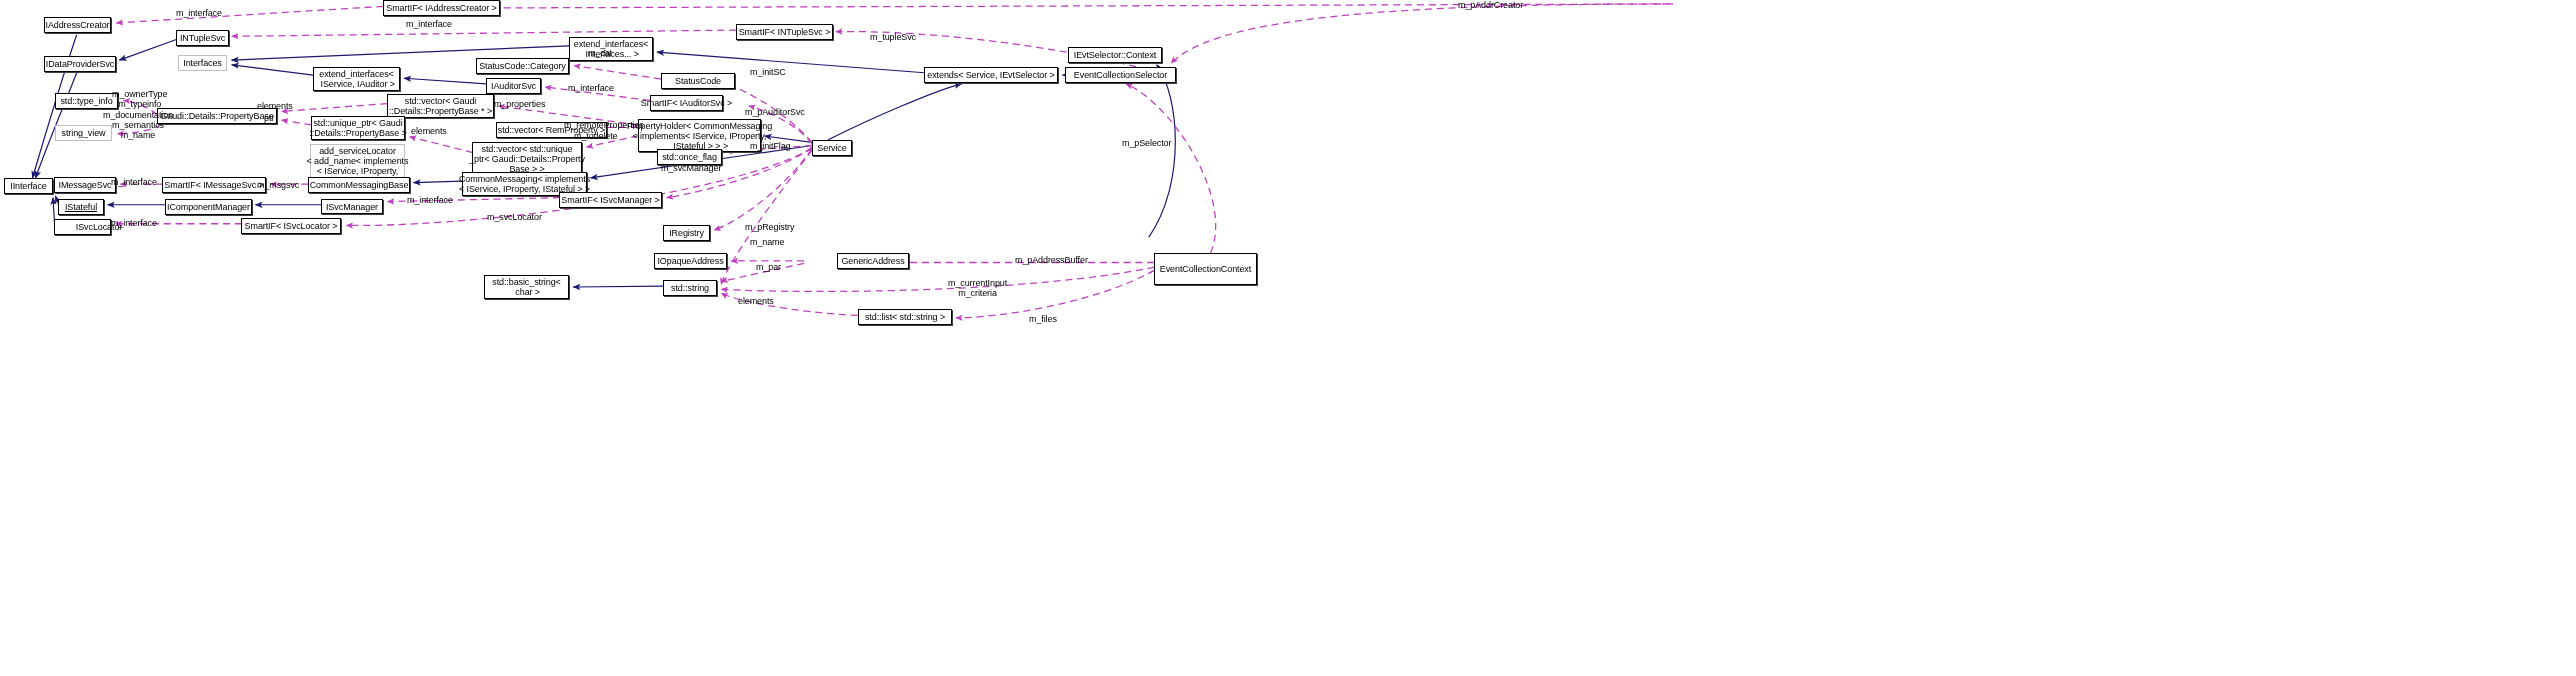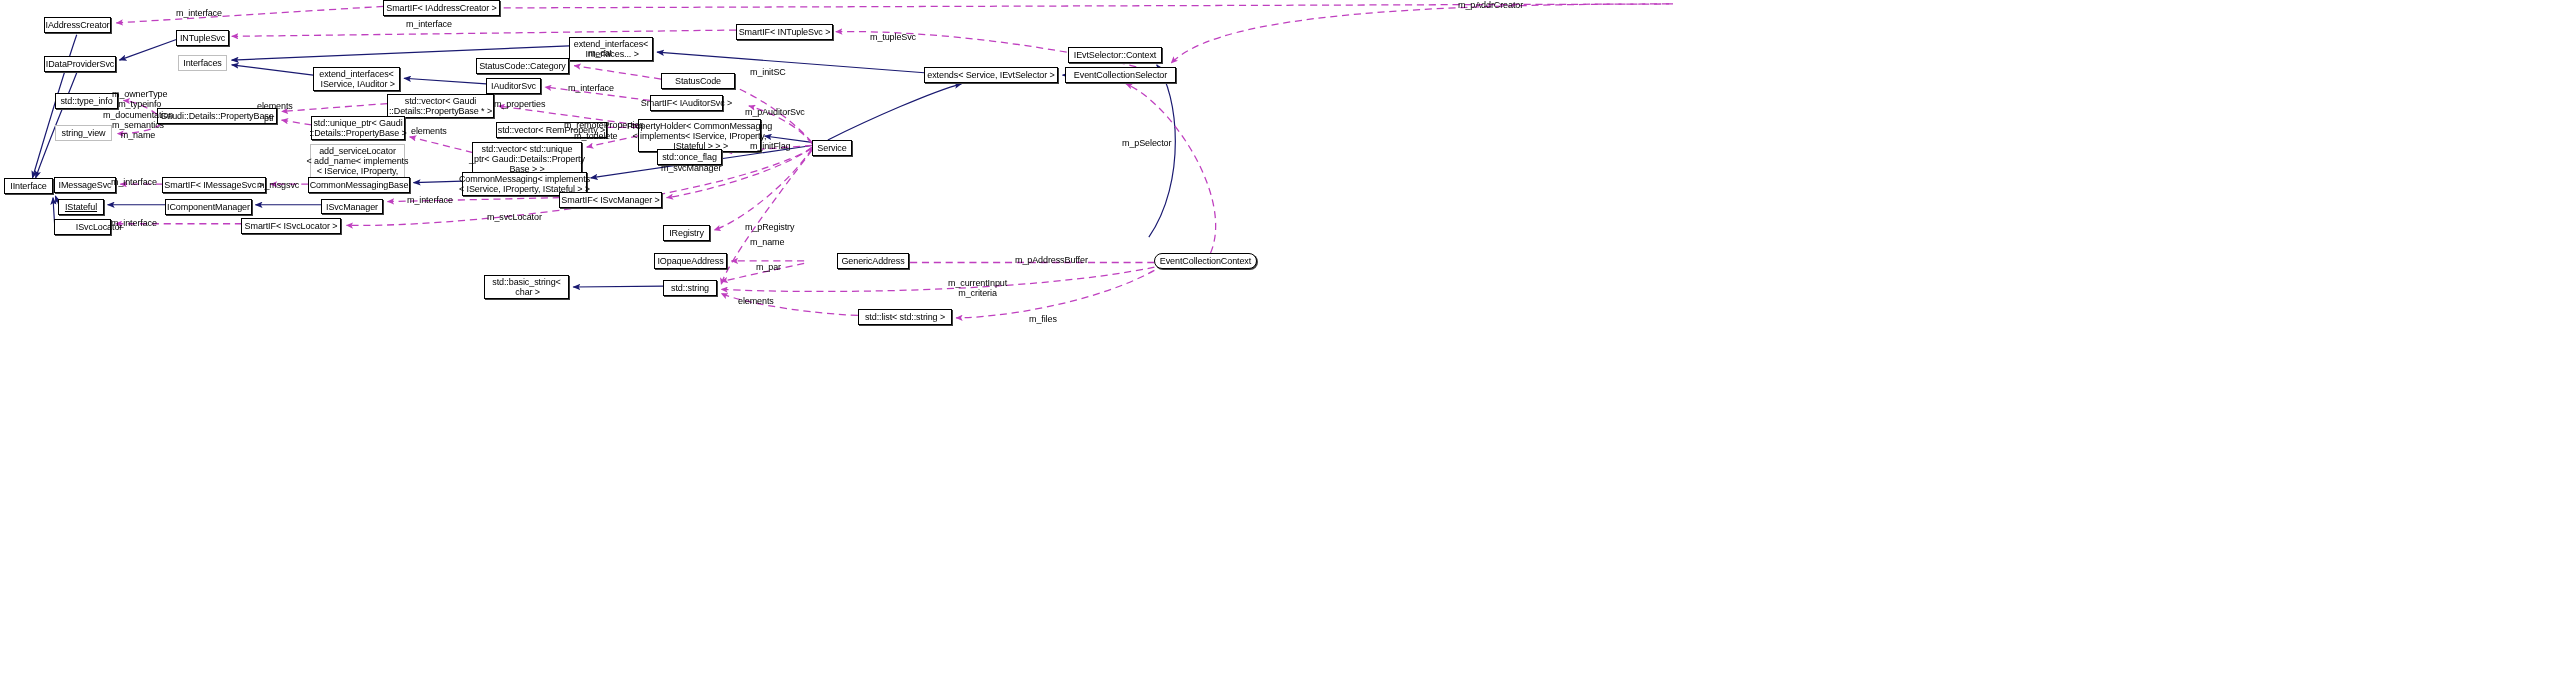--- a/index.html
+++ b/index.html
@@ -233,21 +233,21 @@
 &lt; IService, IProperty, IStateful &gt; &gt;</div>
   <div class="node solid" style="left:58px;top:199px;width:46px;height:16px;text-decoration:underline;">IStateful</div>
   <div class="node solid" style="left:165px;top:199px;width:87px;height:16px;">IComponentManager</div>
   <div class="node solid" style="left:321px;top:199px;width:62px;height:15px;">ISvcManager</div>
   <div class="node solid" style="left:559px;top:192px;width:103px;height:16px;">SmartIF&lt; ISvcManager &gt;</div>
   <div class="node solid" style="left:54px;top:219px;width:57px;height:16px;padding-left:33px;">ISvcLocator</div>
   <div class="node solid" style="left:241px;top:218px;width:100px;height:16px;">SmartIF&lt; ISvcLocator &gt;</div>
   <div class="node solid" style="left:663px;top:225px;width:47px;height:16px;">IRegistry</div>
   <div class="node solid" style="left:654px;top:253px;width:73px;height:16px;">IOpaqueAddress</div>
   <div class="node solid" style="left:804px;top:253px;width:72px;height:16px;margin-left:33px;">GenericAddress</div>
-  <div class="node focus" style="left:1154px;top:253px;width:103px;height:16px;border-radius:8px;">EventCollectionContext</div>
+  <div class="node focus" style="left:1154px;top:253px;width:103px;height:32px;">EventCollectionContext</div>
   <div class="node solid" style="left:484px;top:275px;width:85px;height:24px;">std::basic_string&lt;
  char &gt;</div>
   <div class="node solid" style="left:663px;top:280px;width:54px;height:16px;">std::string</div>
   <div class="node solid" style="left:858px;top:309px;width:94px;height:16px;">std::list&lt; std::string &gt;</div>
 
   <div class="edge-label" style="left:176px;top:8px;">m_interface</div>
   <div class="edge-label" style="left:1458px;top:0px;">m_pAddrCreator</div>
   <div class="edge-label" style="left:406px;top:19px;">m_interface</div>
   <div class="edge-label" style="left:870px;top:32px;">m_tupleSvc</div>
   <div class="edge-label" style="left:588px;top:48px;">m_cat</div>

